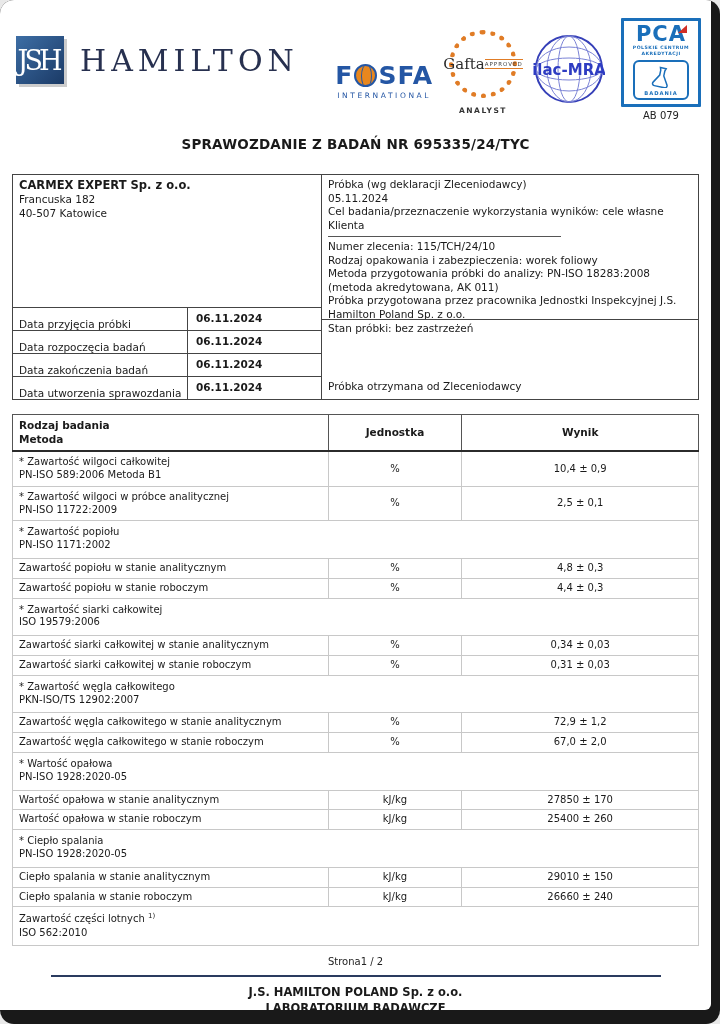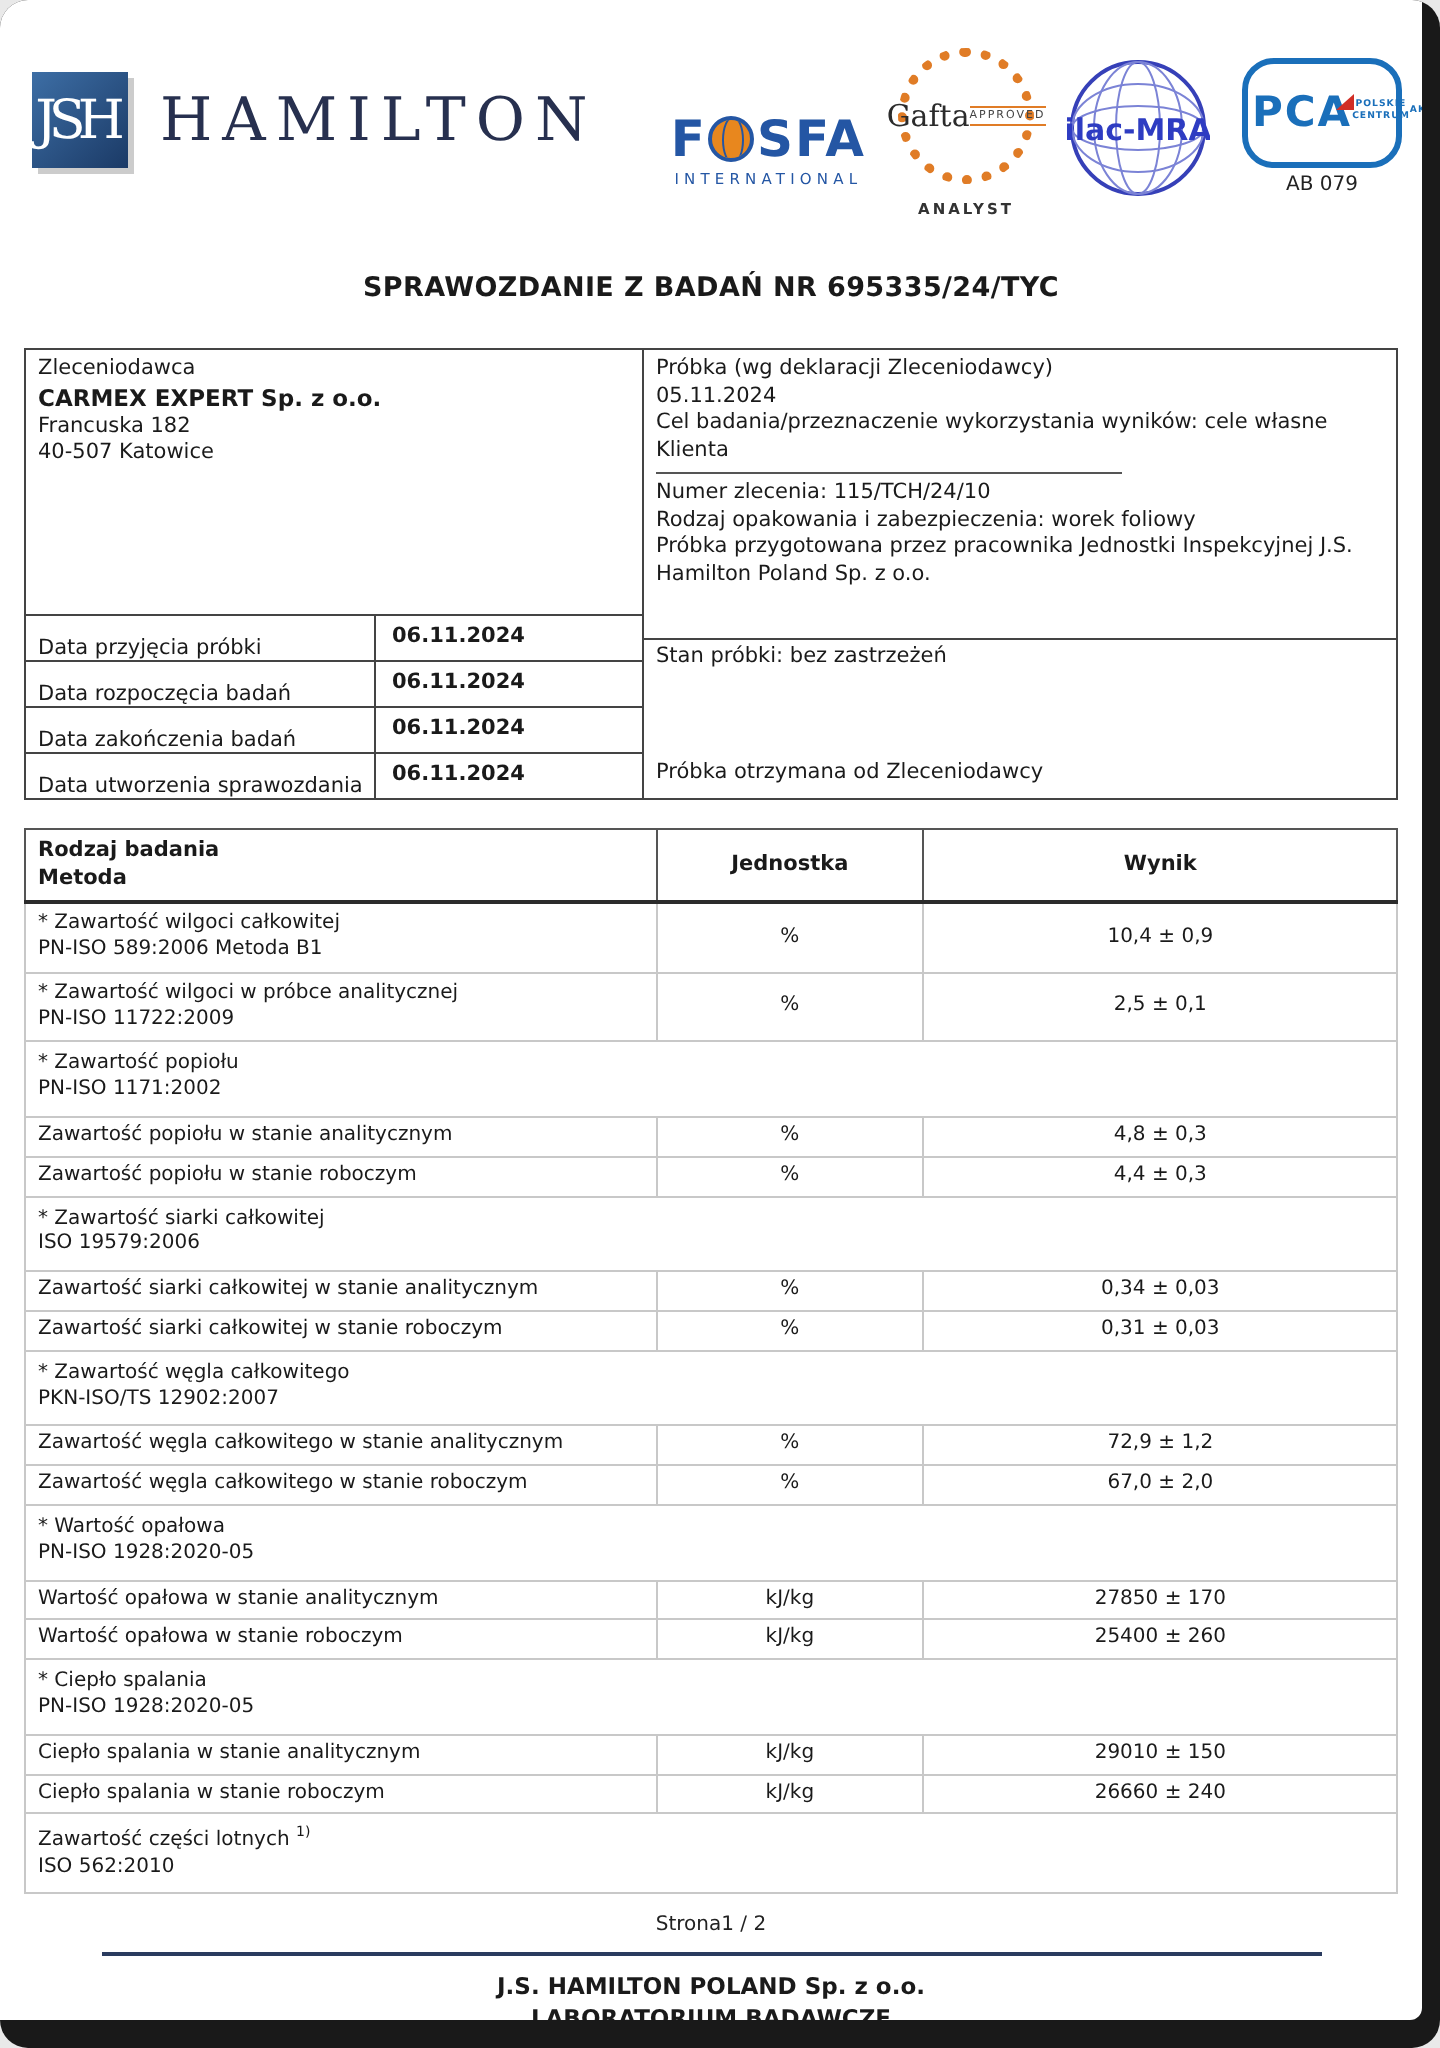--- a/index.html
+++ b/index.html
@@ -24,21 +24,21 @@
   
   .gafta{display:flex;flex-direction:column;align-items:center;margin-top:6px;}
   .gafta-ring{width:58px;height:58px;border-radius:50%;border:5px dotted #e07c26;display:flex;flex-direction:row;align-items:center;justify-content:center;}
   .gafta-name{font-family:"DejaVu Serif","Liberation Serif",serif;font-size:15px;color:#2b2b2b;}
   .gafta-approved{font-size:5.5px;color:#444;letter-spacing:1px;border-top:1px solid #e07c26;border-bottom:1px solid #e07c26;padding:1px 0;}
   .gafta-analyst{font-size:7.5px;font-weight:bold;color:#333;letter-spacing:1.5px;margin-top:8px;}
   
   .ilac{margin-top:4px;}
   
   .pca{display:flex;flex-direction:column;align-items:center;}
-  .pca-box{width:70px;border:3px solid #1a6fba;border-radius:16px;display:flex;align-items:center;padding:3px 2px 4px 2px;background:#fff;}
+  .pca-box{width:70px;border:3px solid #1a6fba;border-radius:1px;display:flex;flex-direction:column;align-items:center;padding:3px 2px 4px 2px;background:#fff;}
   .pca-word{position:relative;font-weight:bold;font-size:21px;color:#1a6fba;letter-spacing:1px;line-height:1;}
   .pca-word::after{content:"";position:absolute;right:-1px;top:1px;width:0;height:0;border-left:9px solid transparent;border-bottom:8px solid #d12e26;}
   .pca-small{font-size:4.6px;font-weight:bold;color:#1a6fba;letter-spacing:.5px;line-height:1.4;text-align:center;}
   .pca-inner{width:52px;border:2px solid #1a6fba;border-radius:6px;display:flex;flex-direction:column;align-items:center;padding:4px 0 2px 0;margin-top:2px;}
   .pca-badania{font-size:5.2px;font-weight:bold;color:#1a6fba;letter-spacing:1px;margin-top:2px;}
   .pca-code{font-size:10px;color:#222;margin-top:3px;}
 
   
   .title{text-align:center;font-size:13.5px;font-weight:bold;letter-spacing:.2px;margin-top:16px;}
 
@@ -130,21 +130,20 @@
           <div class="pca-code">AB 079</div>
         </div>
       </div>
     </div>
 
     <div class="title">SPRAWOZDANIE Z BADAŃ NR 695335/24/TYC</div>
 
     <div class="info">
       <div class="col-left">
         <div class="client-box">
-          <div>Zleceniodawca</div>
           <div class="client-name">CARMEX EXPERT Sp. z o.o.</div>
           <div>Francuska 182</div>
           <div>40-507 Katowice</div>
         </div>
         <div class="dates-table" id="dates-table">
             <div class="date-row">
               <div class="date-label">Data przyjęcia próbki</div>
               <div class="date-value">06.11.2024</div>
             </div>
             <div class="date-row">
@@ -162,20 +161,21 @@
           </div>
       </div>
       <div class="col-right">
         <div class="sample-box">
           <div>Próbka (wg deklaracji Zleceniodawcy)</div>
           <div>05.11.2024</div>
           <div>Cel badania/przeznaczenie wykorzystania wyników: cele własne Klienta</div>
           <div class="sample-divider"></div>
           <div>Numer zlecenia: 115/TCH/24/10</div>
           <div>Rodzaj opakowania i zabezpieczenia: worek foliowy</div>
+          <div>Metoda przygotowania próbki do analizy: PN-ISO 18283:2008 (metoda akredytowana, AK 011)</div>
           <div>Próbka przygotowana przez pracownika Jednostki Inspekcyjnej J.S. Hamilton Poland Sp. z o.o.</div>
         </div>
         <div class="state-box">
           <div>Stan próbki: bez zastrzeżeń</div>
           <div>Próbka otrzymana od Zleceniodawcy</div>
         </div>
       </div>
     </div>
 
     <div class="results">

